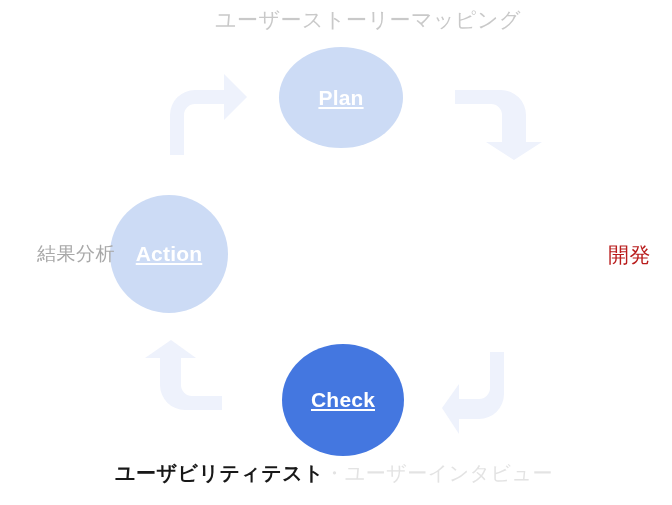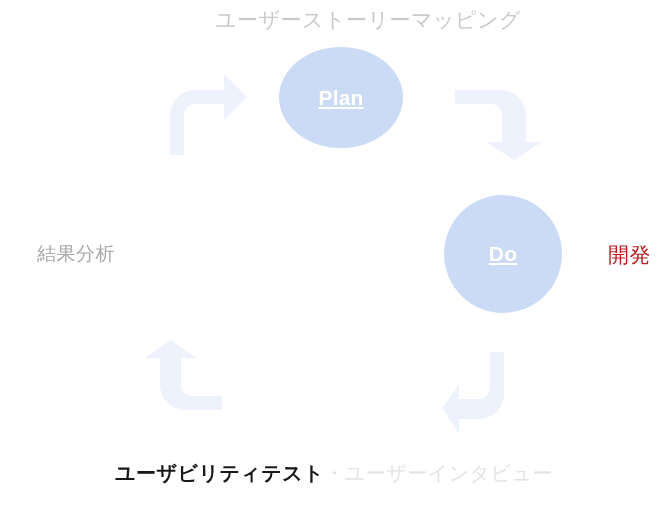--- a/index.html
+++ b/index.html
@@ -120,25 +120,28 @@
   <div class="arrow" id="arrow-check-action">
     <svg width="100" height="90" viewBox="0 0 100 90" aria-hidden="true">
       <path d="M77 70 L40 70 A25 25 0 0 1 15 45 L15 18 L0 18 L26 0 L51 18 L36 18 L36 45 A11 11 0 0 0 47 56 L77 56 Z" fill="#eef2fc"></path>
     </svg>
   </div>
 
   <div class="node node-light" id="node-plan">
     <span>Plan</span>
   </div>
 
-  <div class="node node-light" id="node-do">
-    <span>Do</span>
+
+  <div class="node node-light" id="node-action">
+    <span>Action</span>
   </div>
 
-
+  <div class="node node-accent" id="node-check">
+    <span>Check</span>
+  </div>
 
   <div class="label" id="label-left">結果分析</div>
 
   <div class="label" id="label-right">開発</div>
 
   <div class="label" id="label-bottom-wrap">
     <span class="lb-strong">ユーザビリティテスト</span><span class="lb-faint">・ユーザーインタビュー</span>
   </div>
 
 </div>

